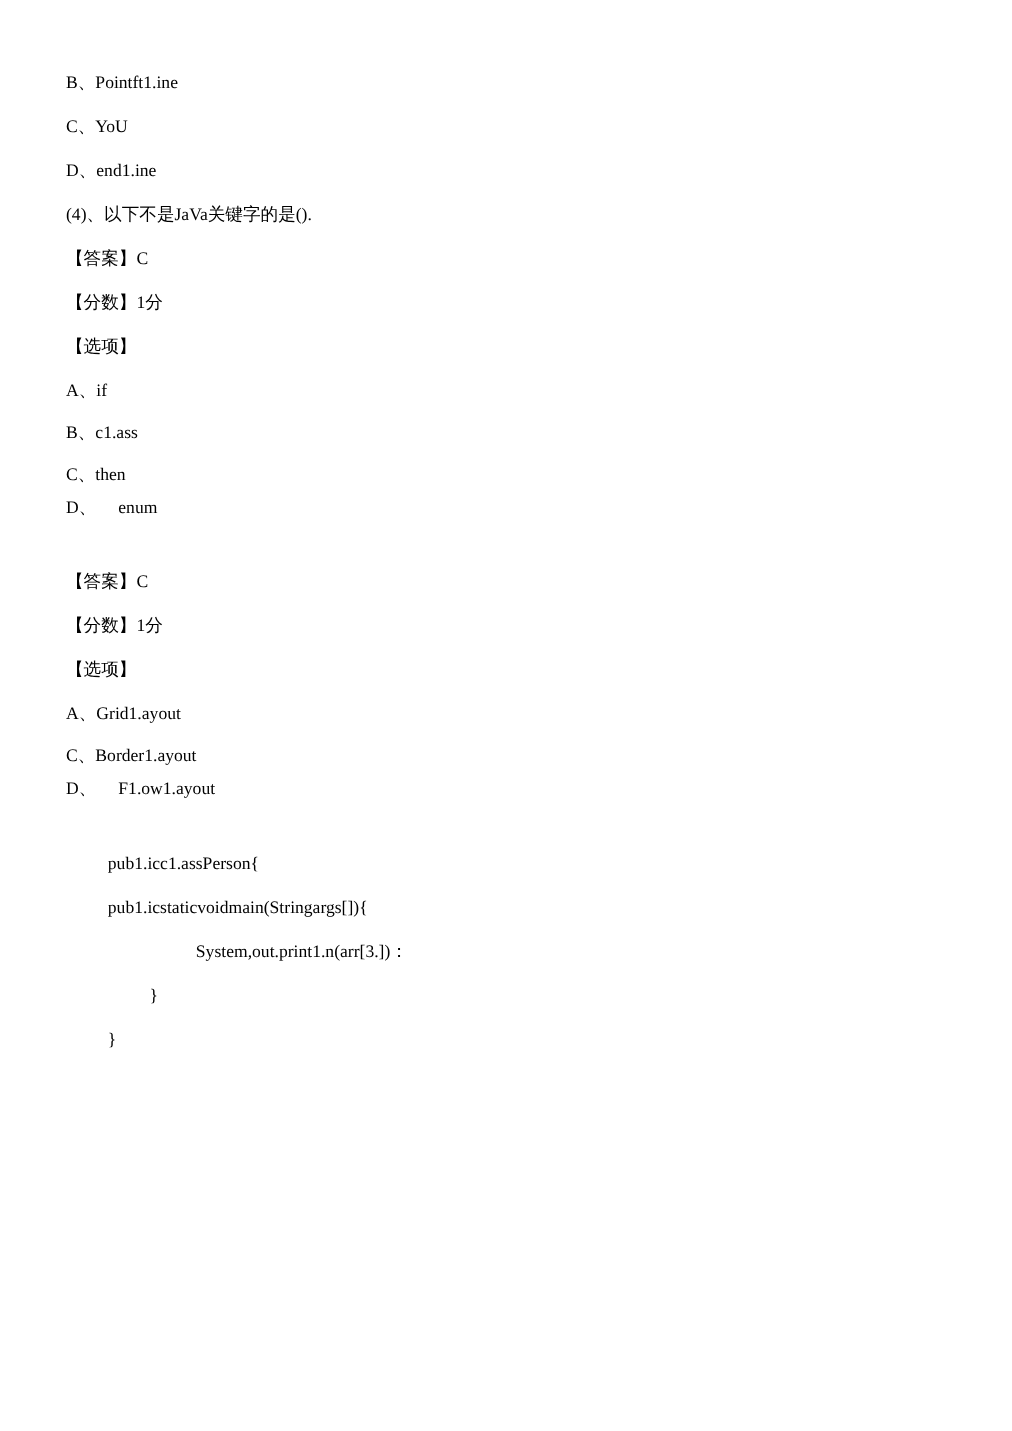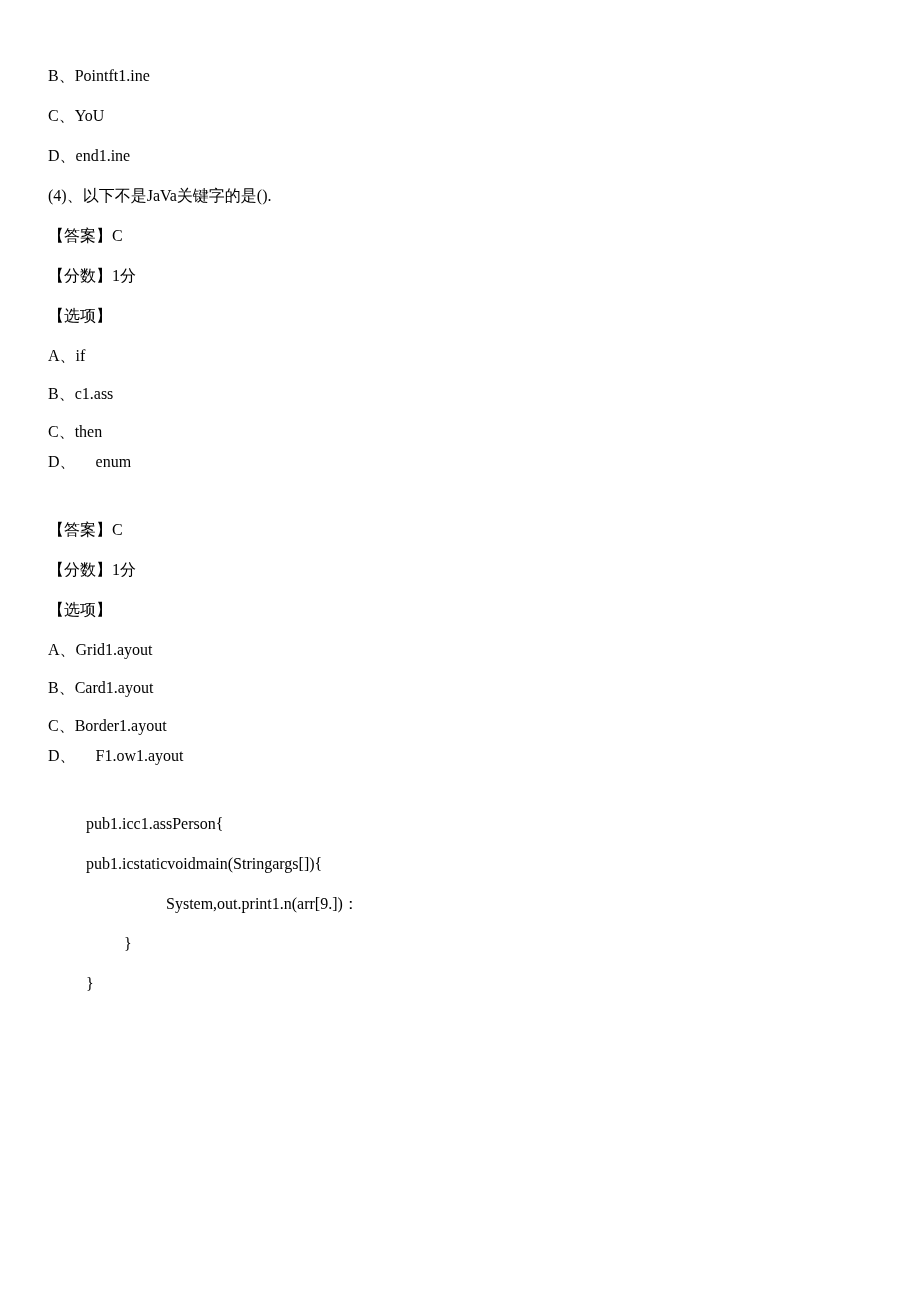--- a/index.html
+++ b/index.html
@@ -5,21 +5,21 @@
   * { margin: 0; padding: 0; box-sizing: border-box; }
   body {
     width: 920px;
     height: 1301px;
     background: #ffffff;
     font-family: "SimSun", "Times New Roman", serif;
     position: relative;
   }
   .content {
     position: absolute;
-    left: 48px;
+    left: 60px;
     top: 68px;
     width: 800px;
     font-size: 16px;
     color: #000000;
     line-height: 1.0;
   }
   .line {
     margin-bottom: 24px;
   }
   .line-tight {
@@ -43,22 +43,21 @@
   <div class="line">【选项】</div>
   <div class="line-tight">A、if</div>
   <div class="line-tight">B、c1.ass</div>
   <div class="line-tight">C、then</div>
   <div class="line">D、&nbsp;&nbsp;&nbsp;&nbsp;&nbsp;enum</div>
   <div style="height:28px"></div>
   <div class="line">【答案】C</div>
   <div class="line">【分数】1分</div>
   <div class="line">【选项】</div>
   <div class="line-tight">A、Grid1.ayout</div>
-  <div class="line-tight">B、Card1.ayout</div>
   <div class="line-tight">C、Border1.ayout</div>
   <div class="line">D、&nbsp;&nbsp;&nbsp;&nbsp;&nbsp;F1.ow1.ayout</div>
   <div style="height:28px"></div>
   <div class="line indent1">pub1.icc1.assPerson{</div>
   <div class="line indent1">pub1.icstaticvoidmain(Stringargs[]){</div>
-  <div class="line indent3">System,out.print1.n(arr[9.])：</div>
+  <div class="line indent3">System,out.print1.n(arr[3.])：</div>
   <div class="line indent2">}</div>
   <div class="line indent1">}</div>
 </div>
 
 </body></html>

